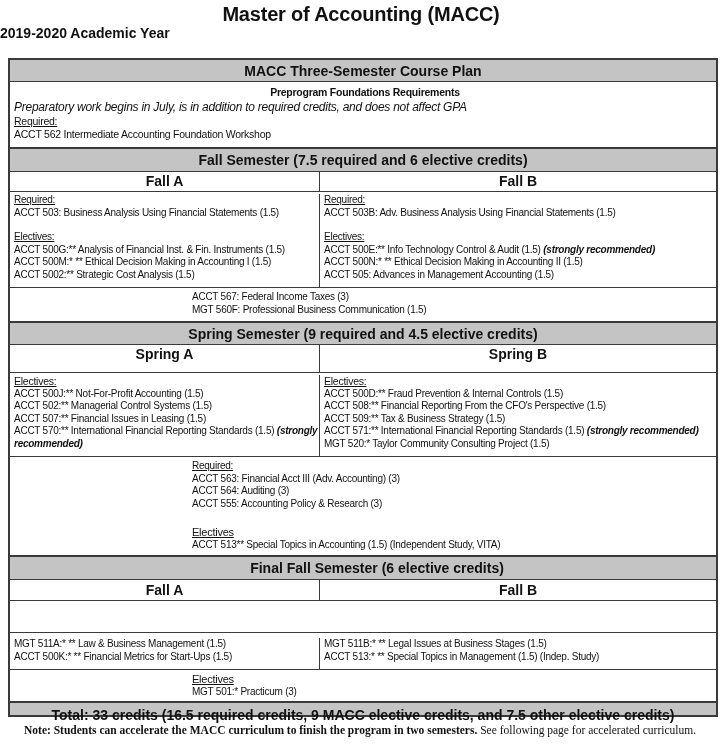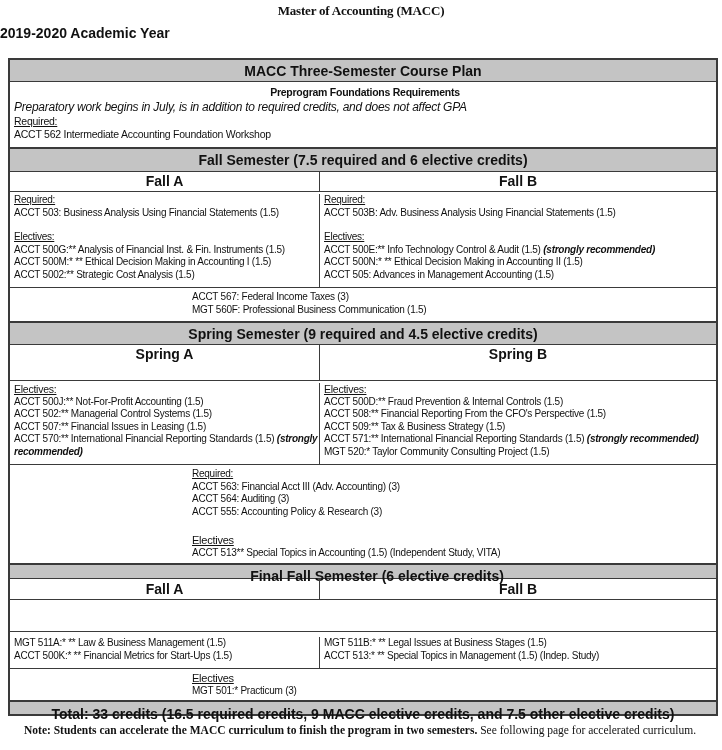--- a/index.html
+++ b/index.html
@@ -1,20 +1,20 @@
 <!DOCTYPE html>
 <html><head>
 <meta charset="utf-8">
 <style>
   * { box-sizing: border-box; margin: 0; padding: 0; }
   html, body { width: 722px; height: 750px; background: #ffffff; overflow: hidden; }
   body { font-family: "Liberation Sans", sans-serif; color: #111; position: relative; }
 
   .title { position: absolute; left: 0; width: 722px; top: 3px; text-align: center;
-           font-weight: bold; font-size: 13px; letter-spacing: -0.2px; font-family: Liberation Serif, serif; }
+           font-weight: bold; font-size: 20px; letter-spacing: -0.2px; }
   .subtitle { position: absolute; left: 0; width: 722px; top: 25px; text-align: left;
               font-weight: bold; font-size: 14px; }
 
   .plan { position: absolute; left: 8px; top: 58px; width: 710px;
           border-left: 2px solid #3a3a3a; border-right: 2px solid #3a3a3a; }
 
   .band { background: #c4c4c4; text-align: center; font-weight: bold;
           border-top: 2px solid #3a3a3a; border-bottom: 1px solid #3a3a3a; }
   .band.lg { font-size: 14px; }
   .row { display: flex; border-bottom: 1px solid #3a3a3a; }
@@ -81,21 +81,21 @@
     </div>
   </div>
   <div style="height:33px;padding-top:3px;padding-left:178px;">
     <div class="txt">ACCT 567:  Federal Income Taxes (3)</div>
     <div class="txt">MGT 560F:  Professional Business Communication (1.5)</div>
   </div>
 
   <div class="band lg" style="height:24px;line-height:22px;">
     <span>Spring Semester (9 required and 4.5 elective credits)</span>
   </div>
-  <div class="row" style="height:36px;">
+  <div class="row" style="height:28px;">
     <div class="col colhead" style="line-height:19px;">Spring A</div>
     <div class="col right colhead" style="line-height:19px;">Spring B</div>
   </div>
   <div class="row" style="height:84px;padding-top:2px;">
     <div class="col">
       <div class="txt u" style="font-size:10.5px;">Electives:</div>
       <div class="txt">ACCT 500J:**  Not-For-Profit Accounting (1.5)</div>
       <div class="txt">ACCT 502:**  Managerial Control Systems (1.5)</div>
       <div class="txt">ACCT 507:**  Financial Issues in Leasing (1.5)</div>
       <div class="txt"><span>ACCT 570:**  International Financial Reporting Standards (1.5) </span><span class="bi">(strongly recommended)</span></div>
@@ -112,21 +112,21 @@
   <div style="height:98px;padding-top:3px;padding-left:178px;">
     <div class="txt u">Required:</div>
     <div class="txt">ACCT 563:  Financial Acct III (Adv. Accounting) (3)</div>
     <div class="txt">ACCT 564:  Auditing (3)</div>
     <div class="txt">ACCT 555:  Accounting Policy &amp; Research (3)</div>
     <div class="spacer" style="height:16px;"></div>
     <div class="txt u" style="font-size:11px;">Electives</div>
     <div class="txt">ACCT 513**  Special Topics in Accounting (1.5) (Independent Study, VITA)</div>
   </div>
 
-  <div class="band lg" style="height:16px;line-height:23px;padding-left:28px;">
+  <div class="band lg" style="height:25px;line-height:23px;padding-left:28px;">
     <span>Final Fall Semester (6 elective credits)</span>
   </div>
   <div class="row" style="height:21px;">
     <div class="col colhead" style="line-height:20px;">Fall A</div>
     <div class="col right colhead" style="line-height:20px;">Fall B</div>
   </div>
   <div class="row" style="height:32px;"></div>
   <div class="row" style="height:37px;padding-top:5px;">
     <div class="col">
       <div class="txt">MGT 511A:* **  Law &amp; Business Management (1.5)</div>

